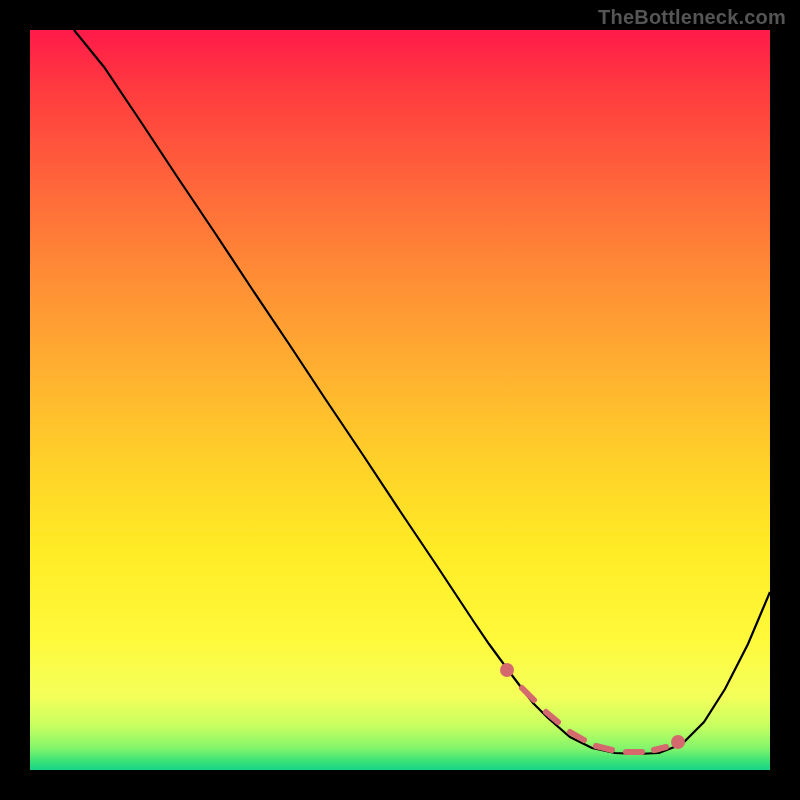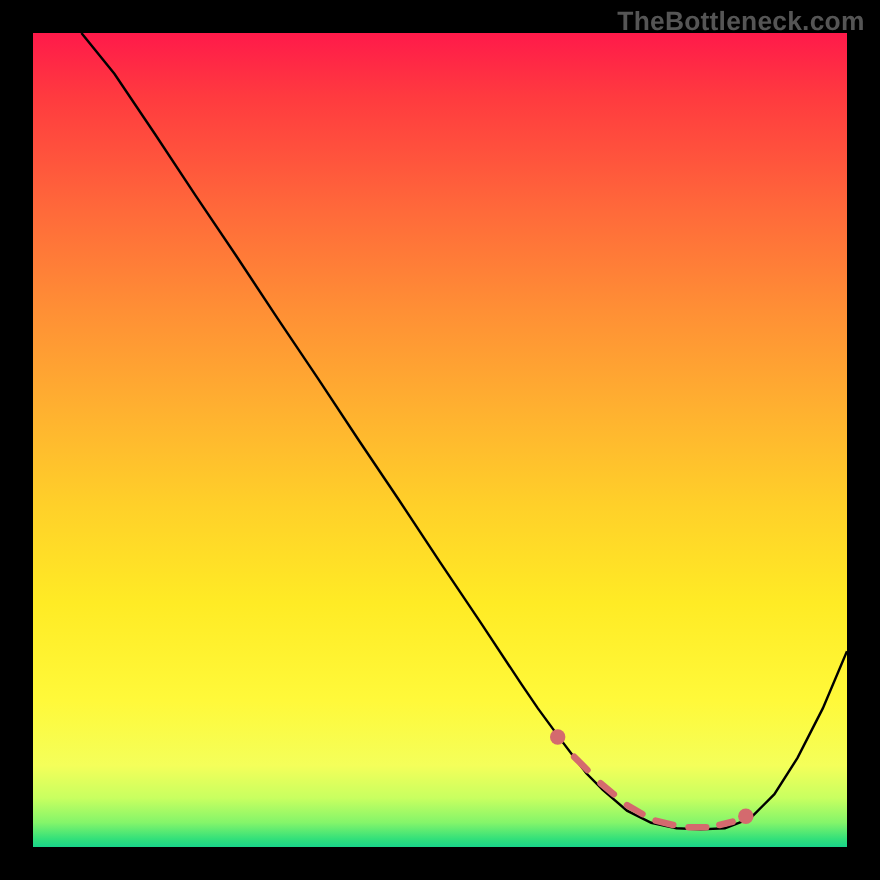--- a/index.html
+++ b/index.html
@@ -9,21 +9,21 @@
     height: 800px;
     background: #000;
     font-family: Arial, Helvetica, sans-serif;
     position: relative;
   }
   .watermark {
     position: absolute;
     top: 6px;
     right: 14px;
     color: #555;
-    font-size: 24px;
+    font-size: 20px;
     font-weight: 600;
     letter-spacing: 0.2px;
     z-index: 10;
   }
   .plot-area {
     position: absolute;
     left: 30px;
     top: 30px;
     width: 740px;
     height: 740px;

